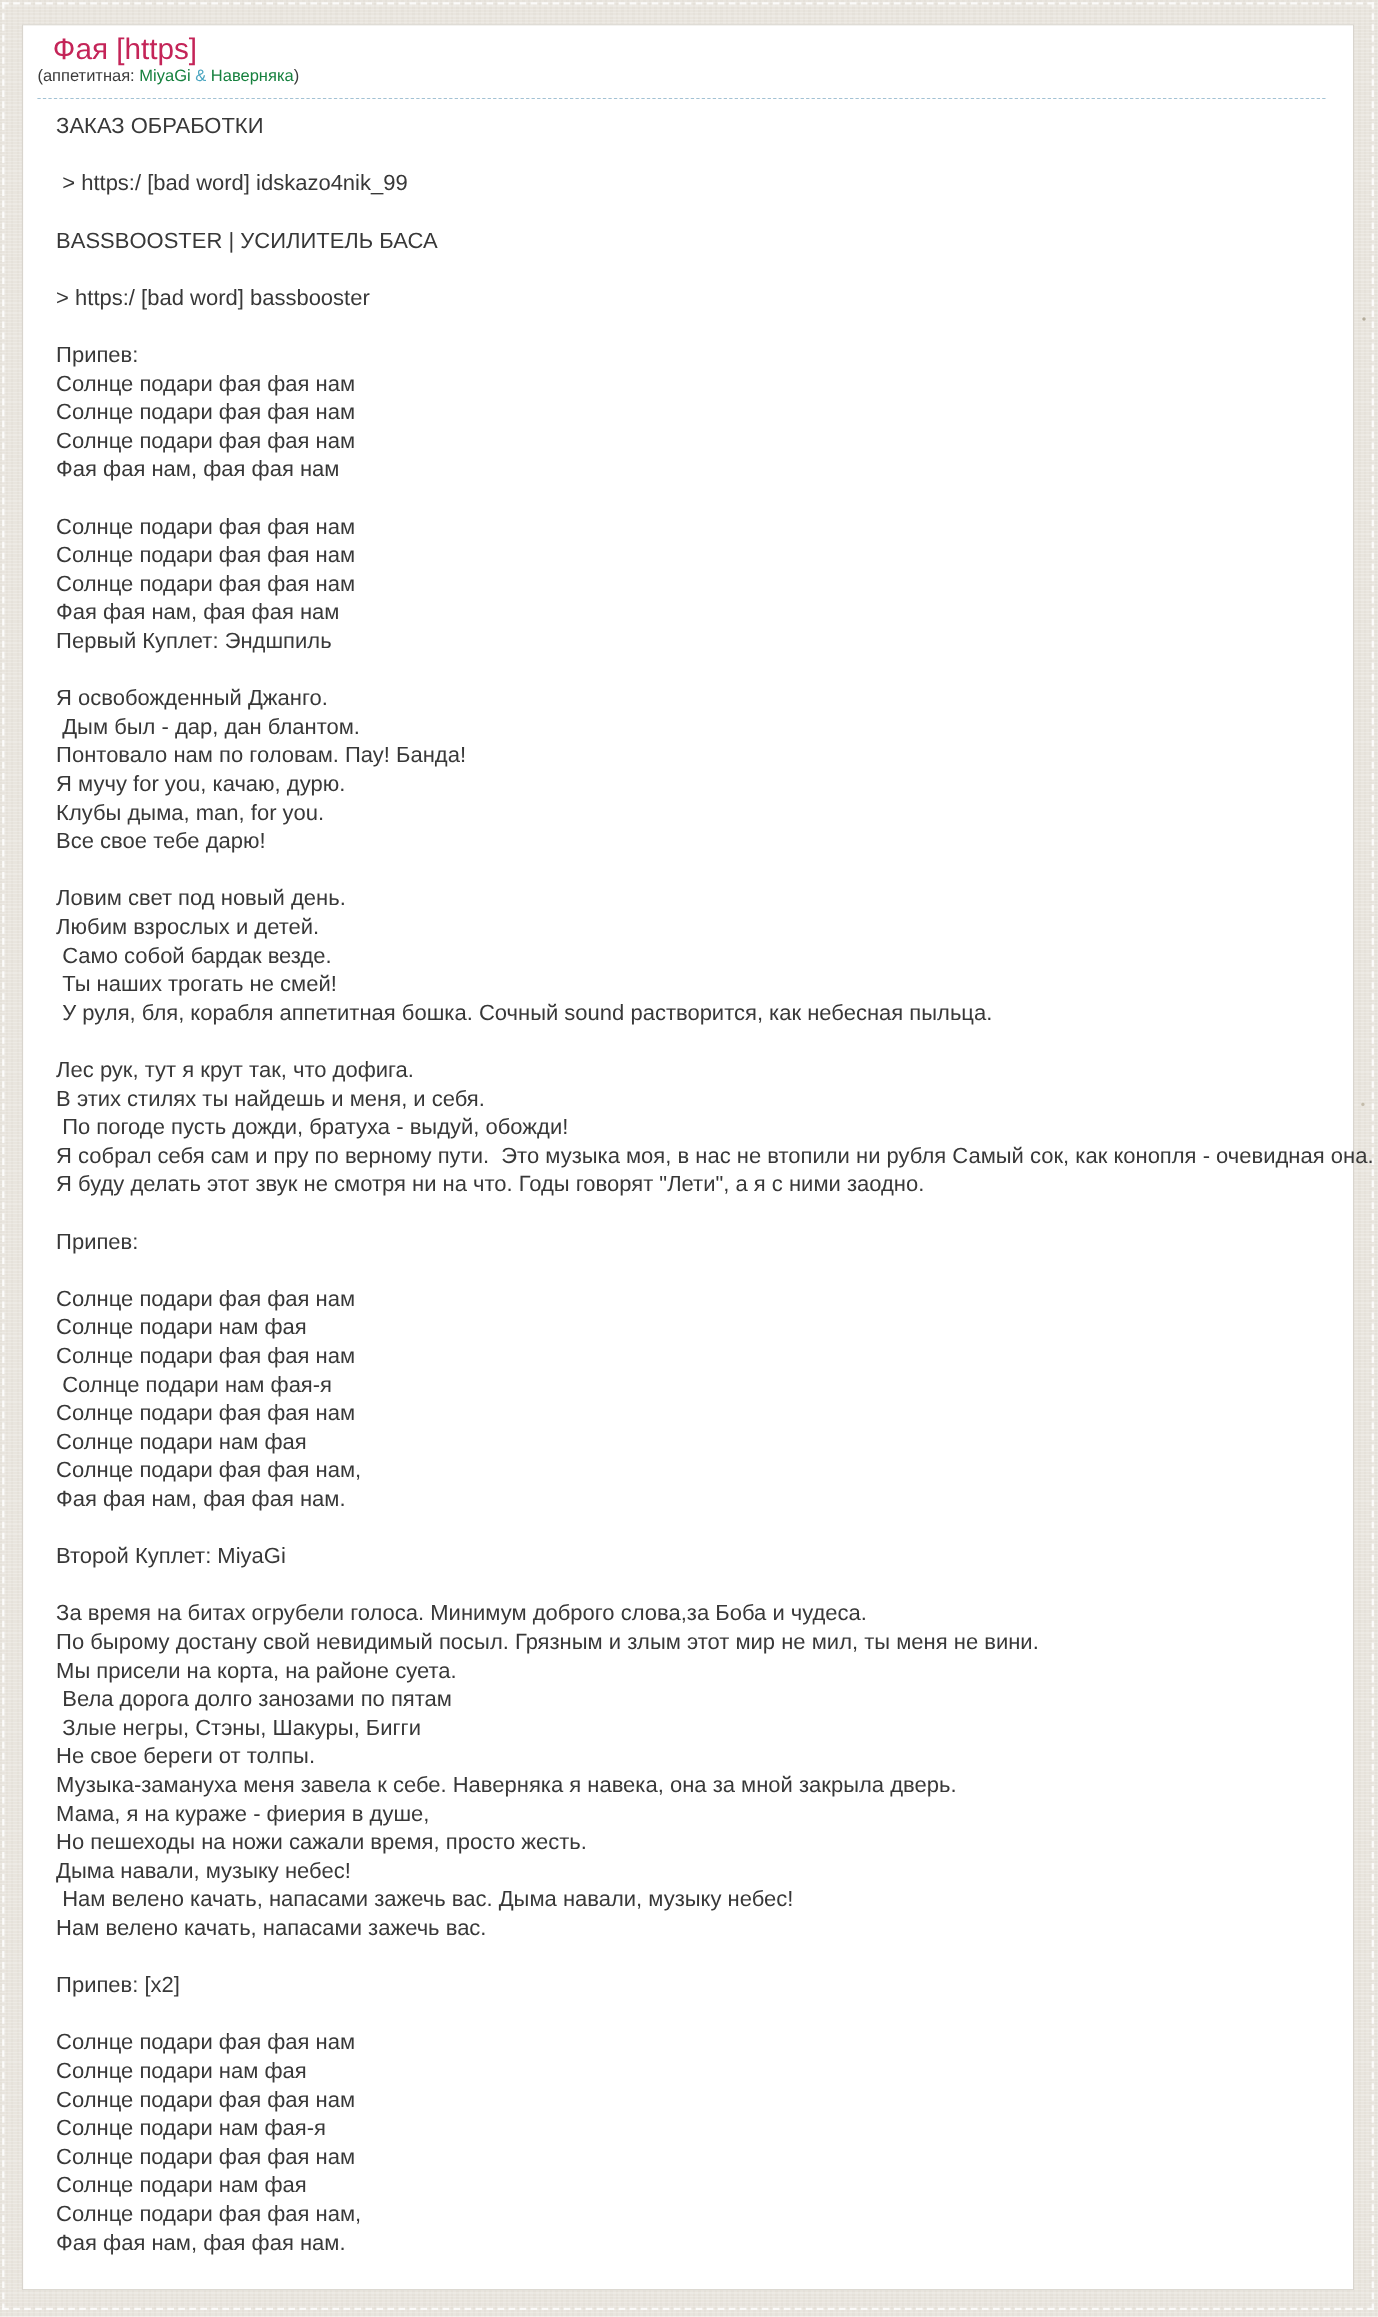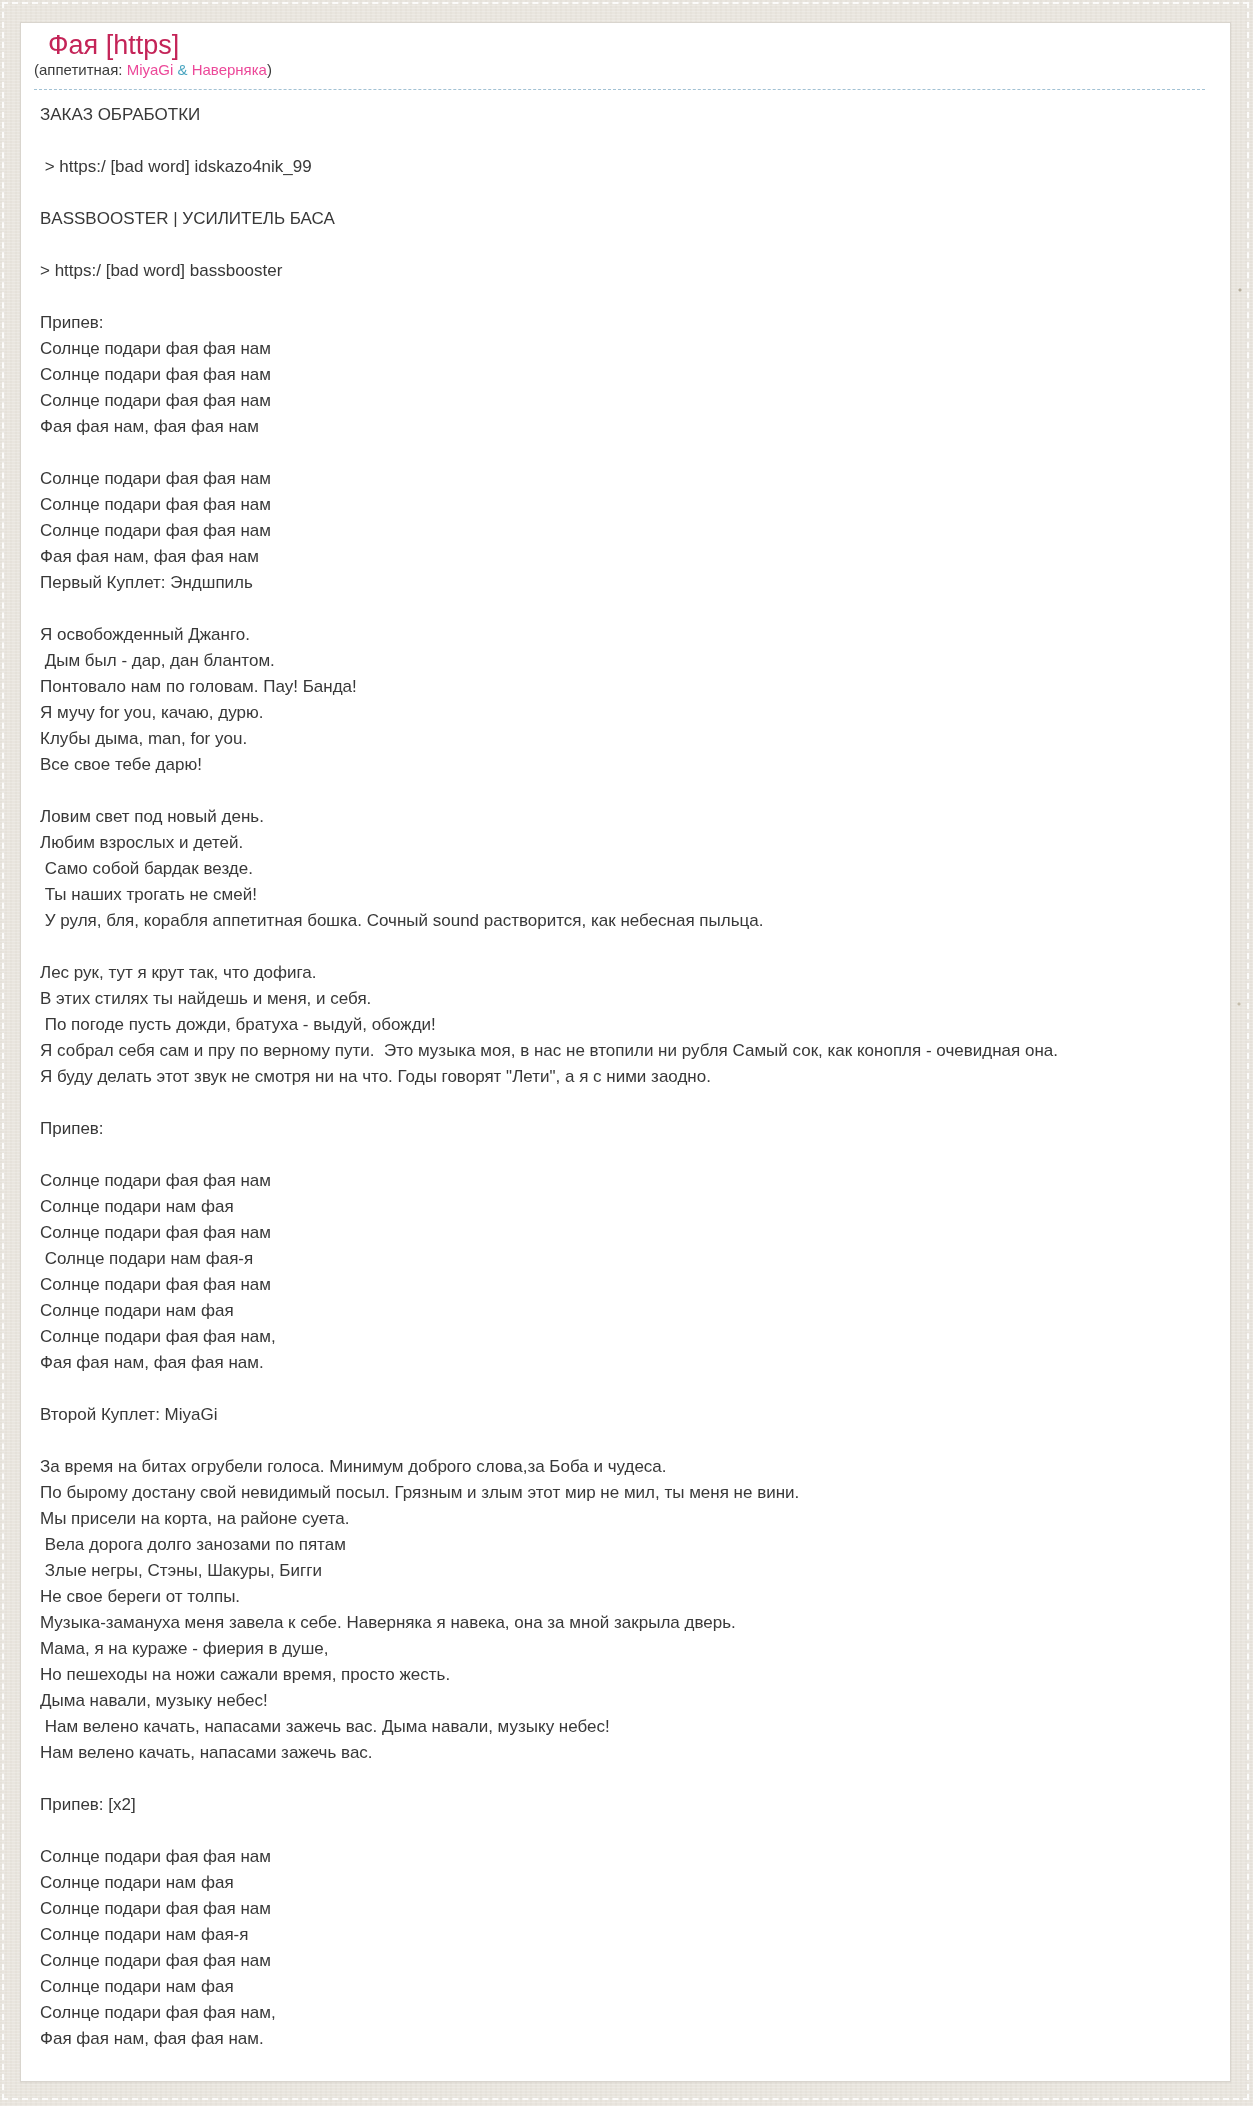--- a/index.html
+++ b/index.html
@@ -38,34 +38,34 @@
     color:#c42458;
   }
   .artist-line{
     margin:2px 0 0 0;
     font-size:15px;
     line-height:17px;
     color:#3b3b3b;
     white-space:pre;
   }
   .artist-line a{
-    color:#ec4899;
+    color:#15803d;
     text-decoration:none;
     cursor:pointer;
   }
   .artist-sep{ color:#4aa5c0; }
   .divider{
     margin:11px 25px 0 0;
     border:0;
     border-bottom:1px dashed #a3c2d4;
     height:0;
   }
   .lyrics{
-    margin:12px 0 0 6px;
-    font-size:17px;
+    margin:12px 0 0 17px;
+    font-size:20px;
     line-height:26px;
     color:#383838;
     white-space:pre;
   }
 </style>
 </head>
 <body>
 
 <div class="stitch"></div>
 

